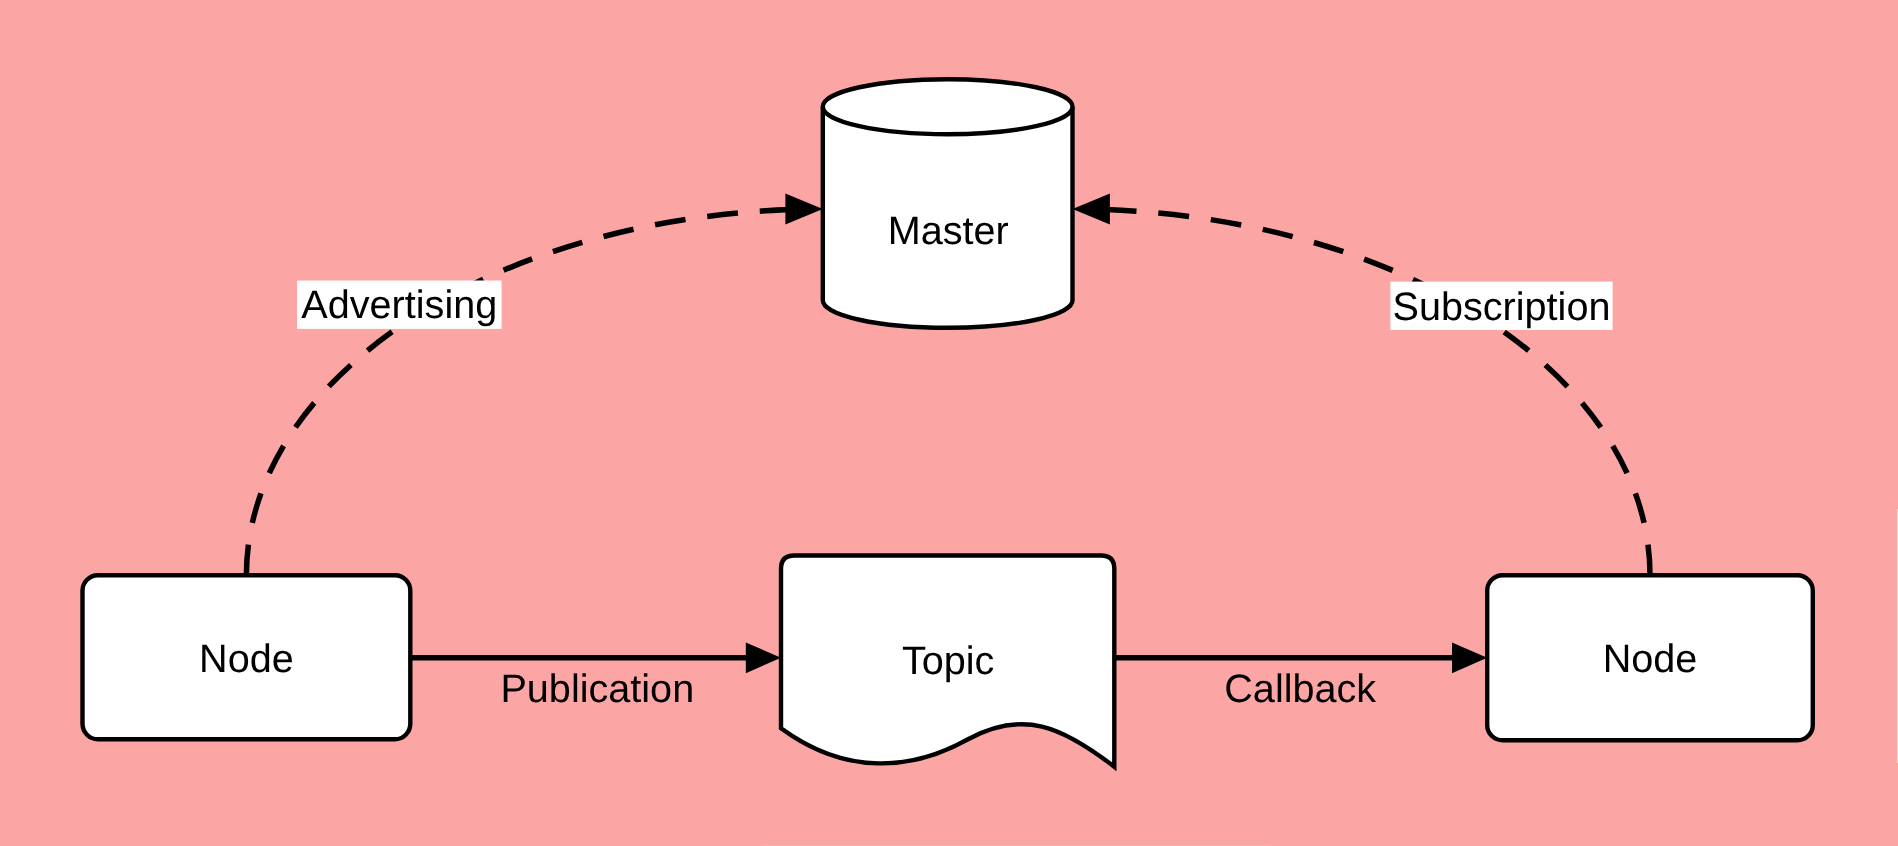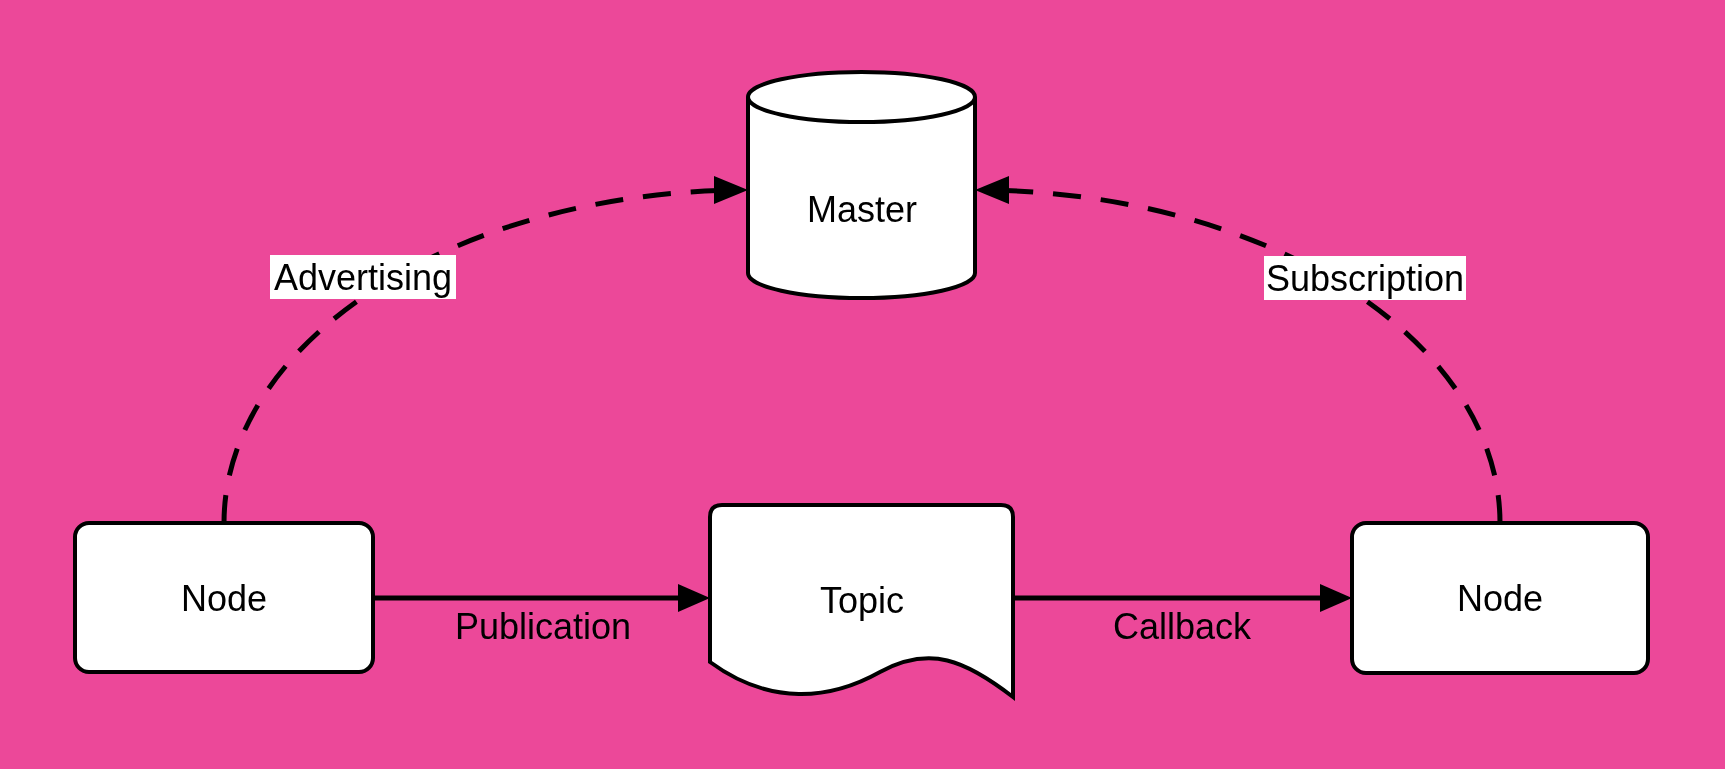--- a/index.html
+++ b/index.html
@@ -4,21 +4,21 @@
 <style>
   html, body {
     margin: 0;
     padding: 0;
     background: #ffffff;
   }
   .canvas {
     position: relative;
     width: 1725px;
     height: 769px;
-    background: #ec4899;
+    background: #fca5a5;
     overflow: hidden;
     font-family: "Liberation Sans", sans-serif;
     text-align: center;
   }
   svg { display: block; }
   .shape {
     fill: #ffffff;
     stroke: #000000;
     stroke-width: 4;
   }

